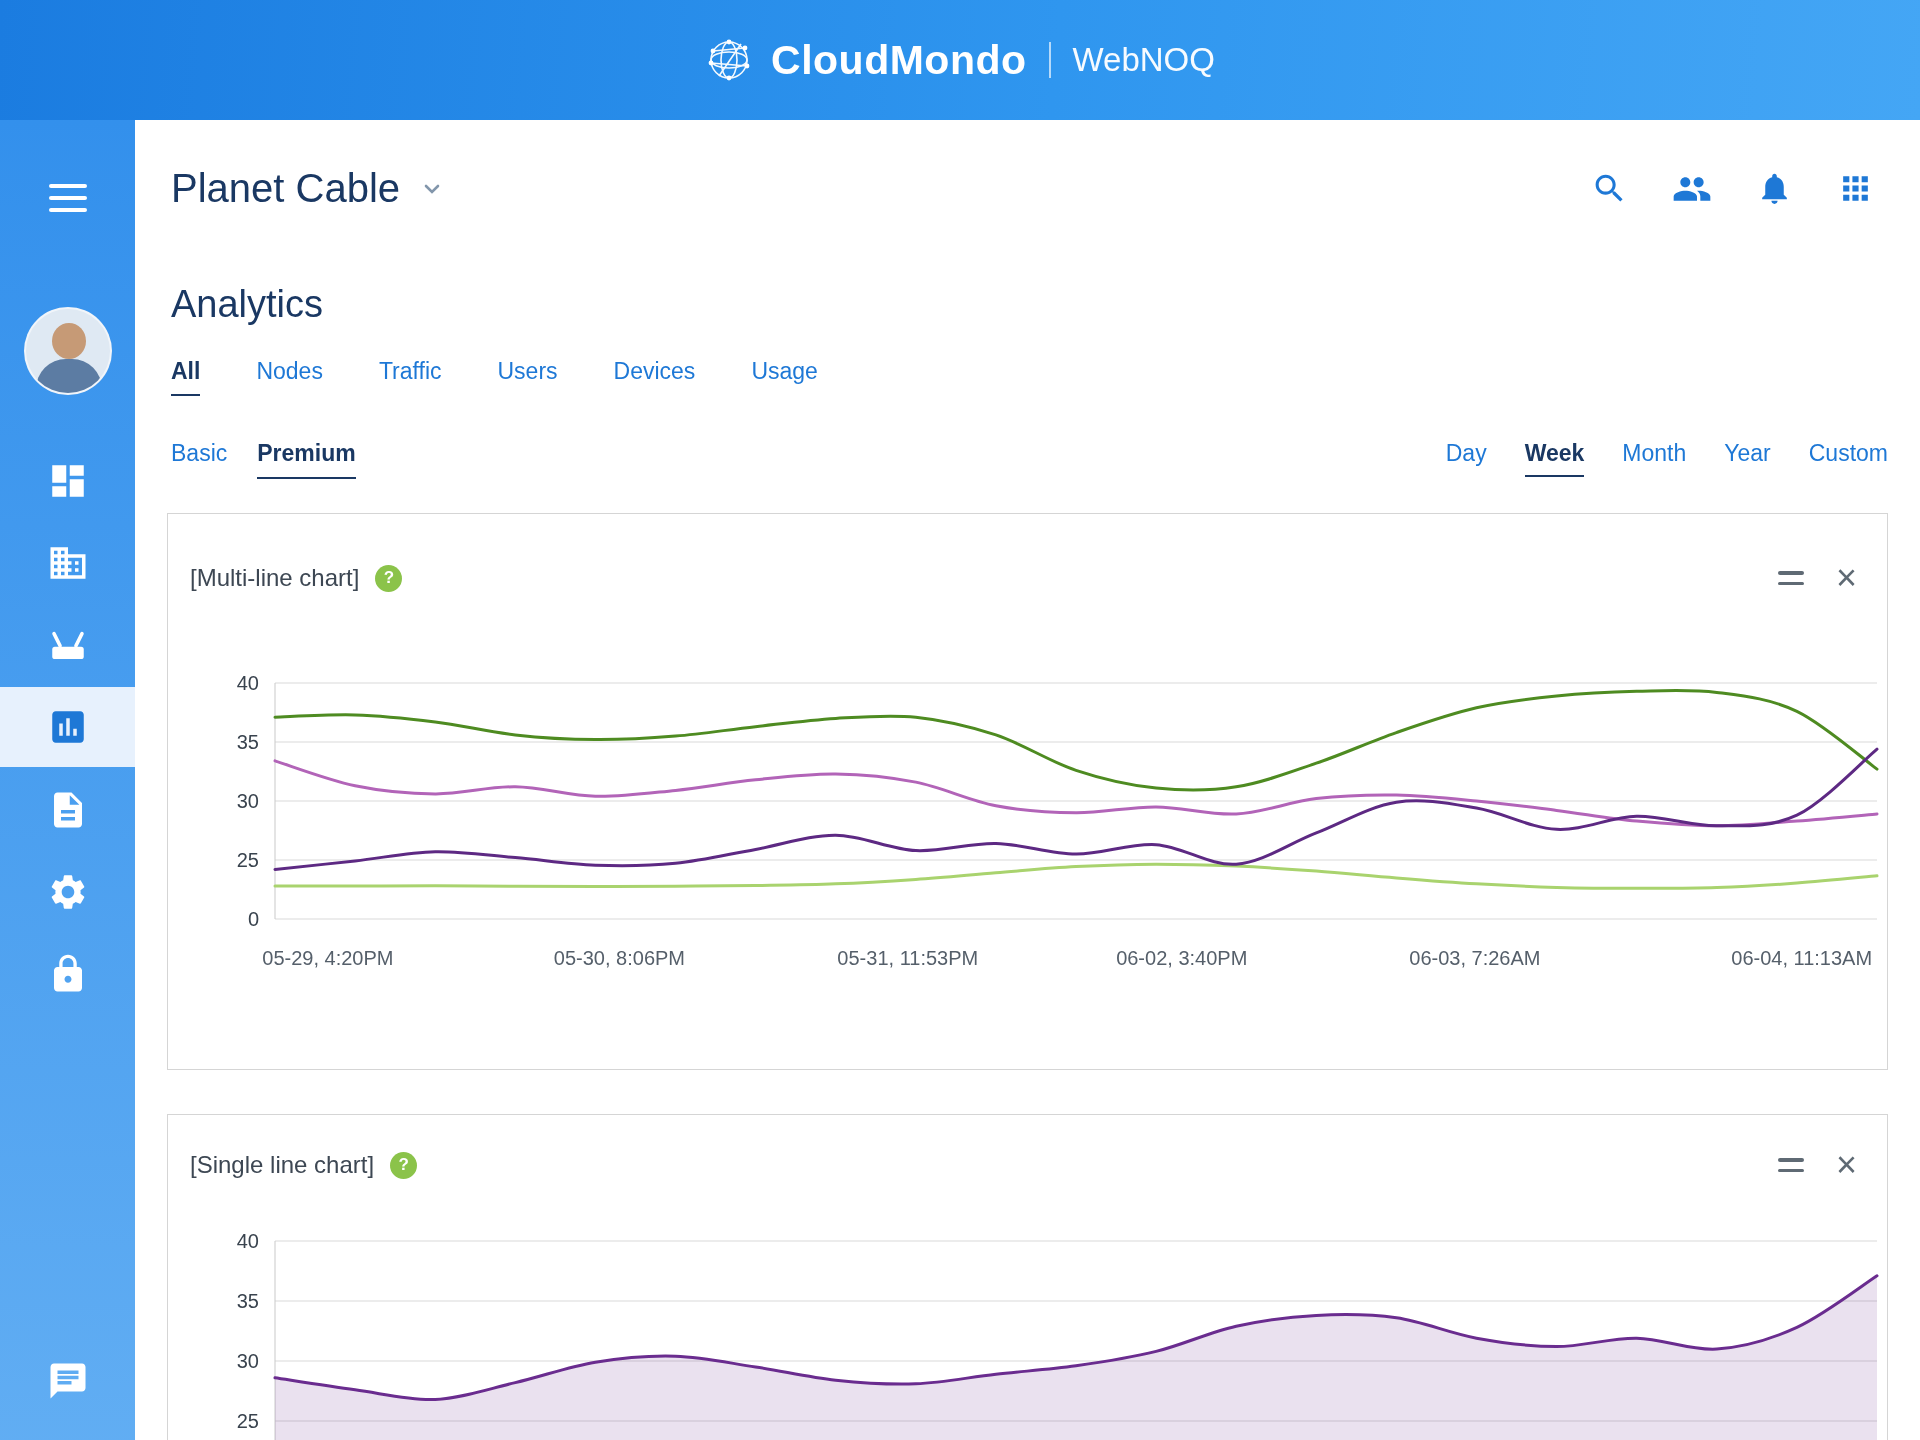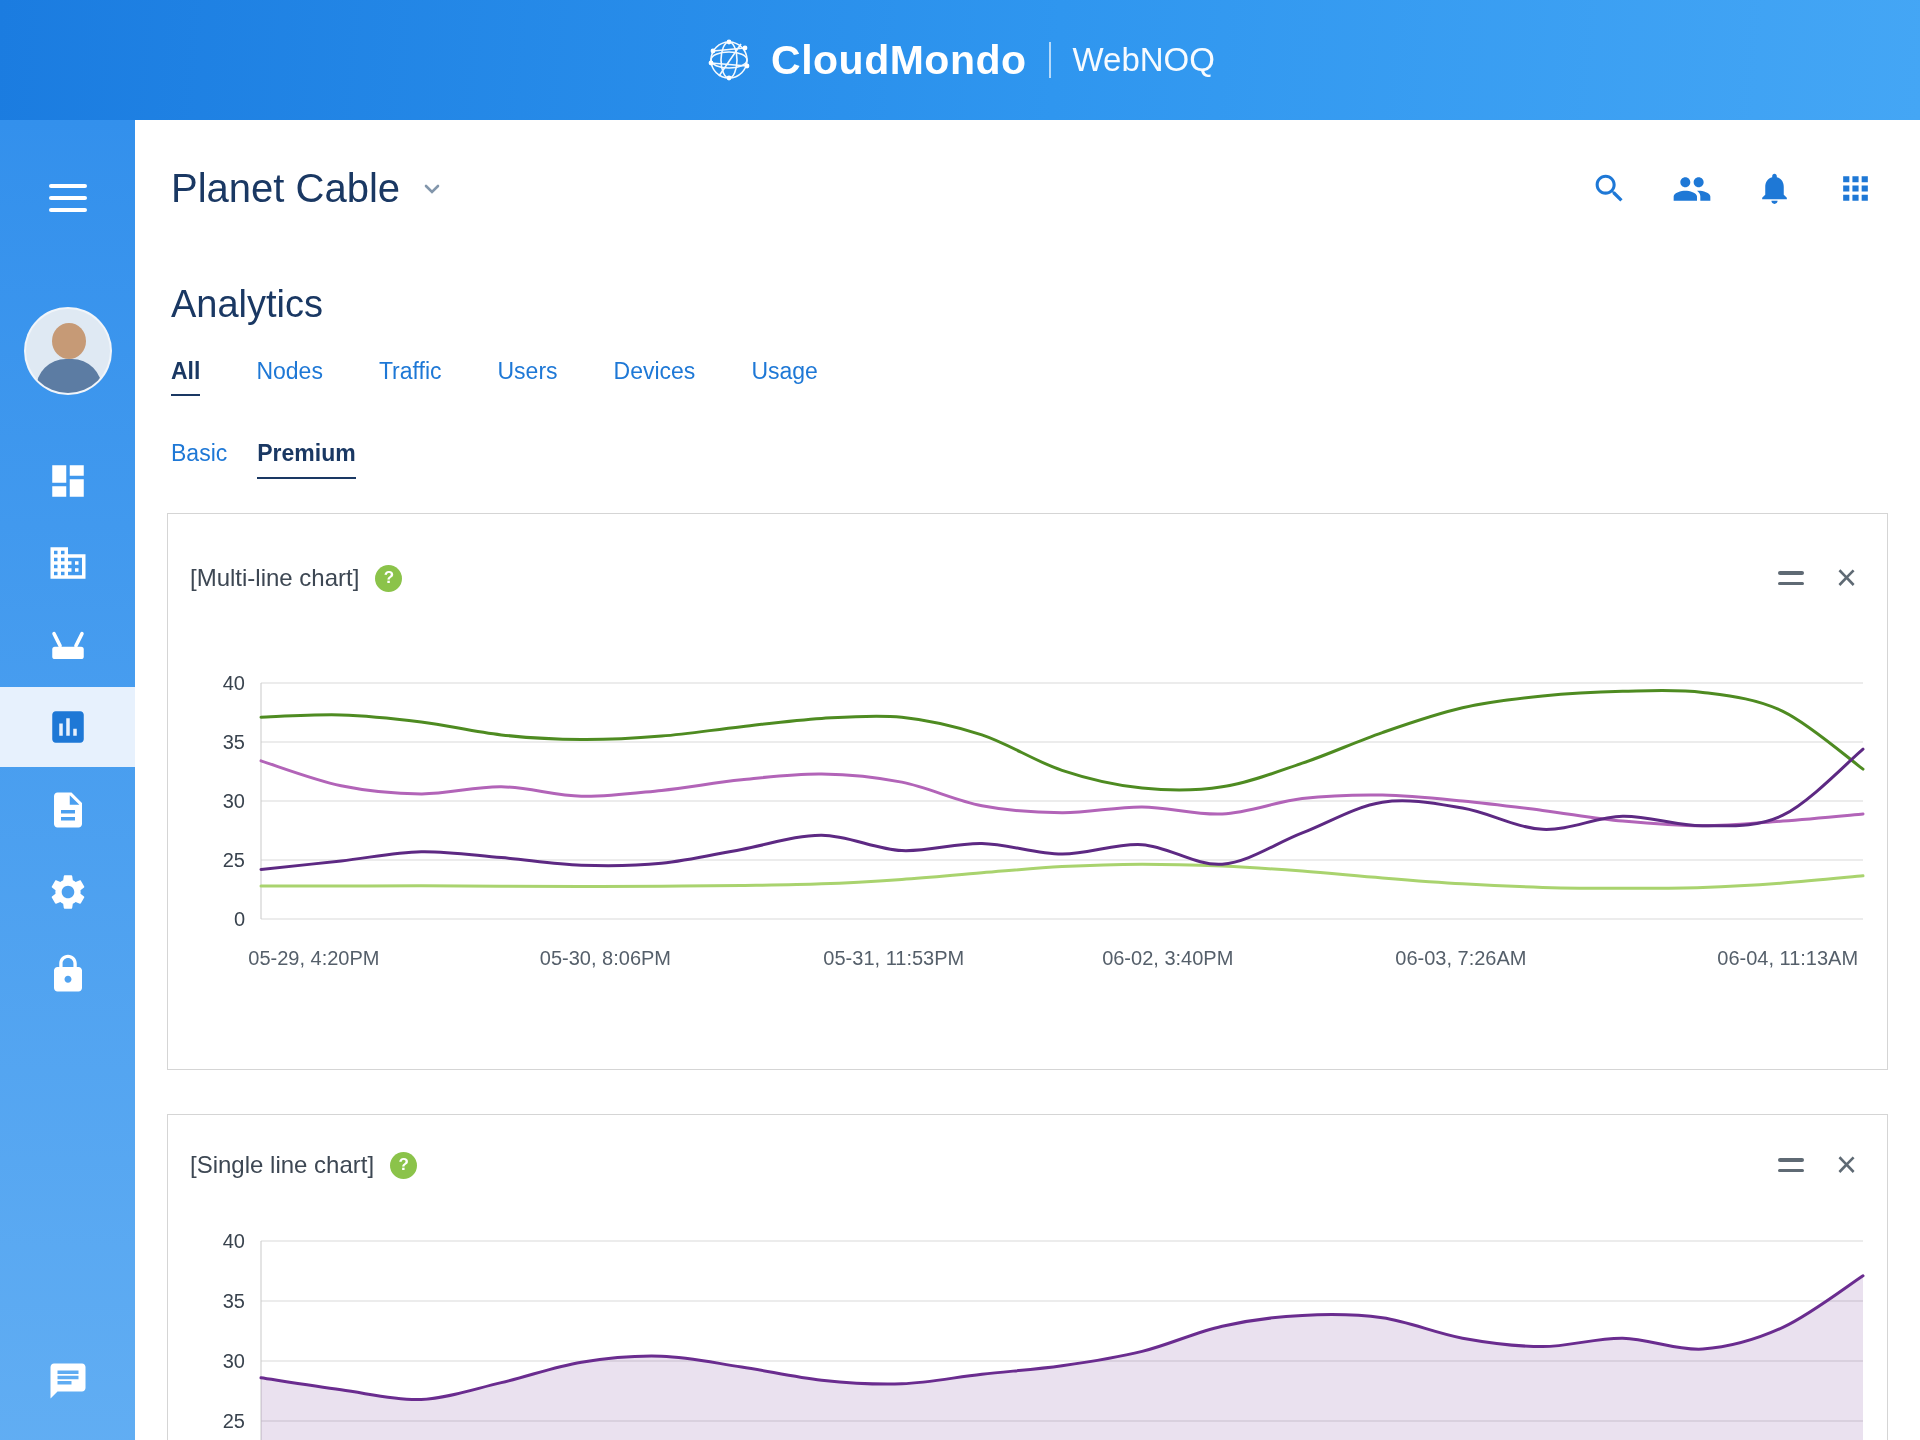--- a/index.html
+++ b/index.html
@@ -64,21 +64,21 @@
   .card-title { font-size:24px; color:#3d4753; font-weight:400; }
   .help { width:27px; height:27px; border-radius:50%; background:#8bc34a; color:#fff;
           font-size:17px; font-weight:bold; display:flex; align-items:center;
           justify-content:center; margin-left:16px; cursor:pointer; }
   .card-actions { margin-left:auto; display:flex; align-items:center; gap:28px; }
   .minimize-btn { background:none; border:none; cursor:pointer;
                   display:flex; flex-direction:column; gap:7px; padding:4px; }
   .minimize-btn span { display:block; width:26px; height:3.5px; background:#5f6a74; border-radius:2px; }
   .close-btn { background:none; border:none; cursor:pointer; font-size:36px; line-height:1;
                color:#5f6a74; font-weight:400; }
-  .chart { position:absolute; left:35px; }
+  .chart { position:absolute; left:49px; }
   .card.c1 .chart { top:159px; }
   .card.c2 .chart { top:116px; }
 </style>
 </head>
 <body>
 
 <header class="topbar">
   <div class="brand-wrap">
     <svg class="logo" width="48" height="48" viewBox="0 0 48 48">
       <g stroke="#fff" stroke-width="1.6" fill="none" opacity="0.95">
@@ -213,20 +213,27 @@
       <span class="tab">Users</span>
       <span class="tab">Devices</span>
       <span class="tab">Usage</span>
     </nav>
 
     <div class="tier-row">
       <div class="tiers">
         <span class="tier">Basic</span>
         <span class="tier active">Premium</span>
       </div>
+      <div class="ranges">
+        <span class="range">Day</span>
+        <span class="range active">Week</span>
+        <span class="range">Month</span>
+        <span class="range">Year</span>
+        <span class="range">Custom</span>
+      </div>
     </div>
 
     <section class="card c1">
       <div class="card-head">
         <h2 class="card-title">[Multi-line chart]</h2>
         <span class="help">?</span>
         <div class="card-actions">
           <button class="minimize-btn">
               <span></span>
               <span></span>

